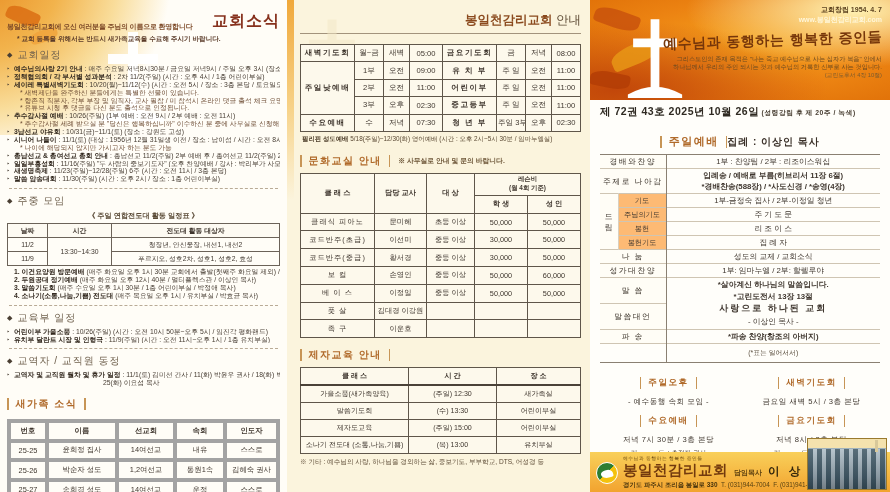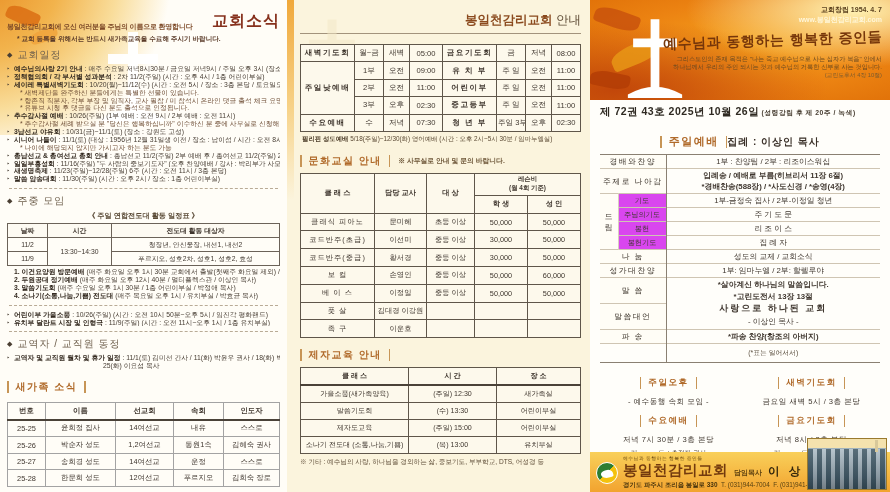--- a/index.html
+++ b/index.html
@@ -28,21 +28,21 @@
 .tbl-title{text-align:center;font-size:7.2px;font-weight:bold;color:#5a4a36;margin:1px 0 2px}
 table{border-collapse:collapse;width:100%;table-layout:fixed}
 .mwt{font-size:6.8px}
 .mwt th,.mwt td{border:1px solid #6b6258;padding:1.5px 2px;text-align:center;overflow:hidden;white-space:nowrap}
 .mwt th{background:#fdfaf2;font-weight:bold}
 .staff2{font-size:6.8px;color:#463c32;padding-left:96px;line-height:1.3}
 .bh{display:inline-flex;align-items:center;gap:7px;color:#b06a2a;font-weight:bold;font-size:10px;letter-spacing:1.5px}
 .bh::before,.bh::after{content:"";width:1.5px;height:12px;background:#c79556}
 .nc-wrap{margin-top:8px;position:relative;z-index:2}
 .nct{margin-top:5px;font-size:7.4px}
-.nct th,.nct td{border:1px solid #a3a3a3;padding:2.8px 1px;text-align:center;white-space:nowrap;overflow:hidden}
+.nct th,.nct td{border:4px solid #a3a3a3;padding:2.8px 1px;text-align:center;white-space:nowrap;overflow:hidden}
 .nct th{border-bottom:2px solid #4a4238}
 
 .p-mid{left:287px;width:303px;background:#fbf4dd;padding:6px 9px 0 13px}
 .fold{position:absolute;left:0;top:0;width:7px;height:200px;background:linear-gradient(180deg,#f0a83a,#f7d38a 55%,rgba(251,244,221,0))}
 .wm-cross{position:absolute;left:16px;top:14px;opacity:.5;pointer-events:none}
 .m-title{text-align:right;font-size:12.5px;color:#5d4a34;margin-top:6px;position:relative;z-index:2}
 .m-title b{color:#8b4a1e}
 .m-rule{border-top:1px solid #a2937c;margin:4px 0 10px}
 .m-headrow{display:flex;align-items:center;gap:8px;margin:7px 0 5px;position:relative;z-index:2}
 .m-headrow .note{font-size:6.8px;font-weight:bold;color:#6d5638;white-space:nowrap;overflow:hidden}
@@ -76,21 +76,21 @@
 .r-body{padding:5px 10px 0 10px}
 .issue{font-size:10.5px;font-weight:bold;color:#2f2a22;letter-spacing:.5px}
 .issue .paren{font-size:6.8px;font-weight:bold;color:#4a4034}
 .r-headrow{display:flex;justify-content:center;align-items:center;margin:15px 2px 5px}
 .presider{font-size:10px;font-weight:bold;color:#3a3028;letter-spacing:1px}
 .order{font-size:7.8px;border-top:1px solid #8a8072;border-bottom:1px solid #8a8072}
 .order td{border-top:1px solid #cfc5b3;padding:1px 2px;text-align:center;overflow:hidden}
 .order tr:first-child td{border-top:none}
 .order td.lbl{letter-spacing:1.5px;color:#3a3229;border-right:1px solid #8a8072;background:#fffdf6}
 .order td.g{border-right:1px solid #d8cfbf;background:#fffdf6;letter-spacing:0}
-.order td.sl{border-right:1px solid #8a8072;background:#d946ef;font-size:7.2px}
+.order td.sl{border-right:1px solid #8a8072;background:#fdba74;font-size:7.2px}
 .order .bold{font-weight:bold}
 .order .wordline{line-height:1.5}
 .order .sermon{font-size:9px;font-weight:bold;letter-spacing:2px}
 .order .standnote{font-size:6.8px;color:#5a4e3e;padding:4px 2px}
 .mini{display:grid;grid-template-columns:1fr 1fr;column-gap:6px;margin-top:9px;text-align:center}
 .mini .mh{margin:3px 0 4px}
 .mini .bh{font-size:8.6px}
 .mini .mv{font-size:7.6px;color:#3f362e;letter-spacing:.5px;margin-bottom:3px}
 .kv{display:flex;justify-content:center;gap:3px;font-size:6.6px;color:#53452f;line-height:1.45}
 .kv .k{width:34px;text-align:justify;text-align-last:justify}
@@ -183,20 +183,24 @@
     </table>
   <div class="plainlist" style="margin-top:2px">
 
   <div class="row plain"><span class="bb">1. 이건요양원 방문예배</span><span> (매주 화요일 오후 1시 30분 교회에서 출발(첫째주 화요일 제외) / 이요섭 목사)</span></div>
       <div class="row plain"><span class="bb">2. 두원공대 정기예배</span><span> (매주 화요일 오후 12시 40분 / 멀티플렉스관 / 이상인 목사)</span></div>
       <div class="row plain"><span class="bb">3. 말씀기도회</span><span> (매주 수요일 오후 1시 30분 / 1층 어린이부실 / 박정애 목사)</span></div>
       <div class="row plain"><span class="bb">4. 소나기(소통,나눔,기쁨) 전도대</span><span> (매주 목요일 오후 1시 / 유치부실 / 박효균 목사)</span></div>
     </div>
 
   <div class="dashsep"></div>
+  <div class="sec">
+      <span class="dia">◆</span>
+      <span>교육부 일정</span>
+    </div>
   <div class="plainlist">
 
   <div class="row main"><span class="bb">어린이부 가을소풍</span><span> : 10/26(주일) (시간 : 오전 10시 50분~오후 5시 / 임진각 평화랜드)</span></div>
       <div class="row main"><span class="bb">유치부 달란트 시장 및 인형극</span><span> : 11/9(주일) (시간 : 오전 11시~오후 1시 / 1층 유치부실)</span></div>
     </div>
 
   <div class="dashsep"></div>
   <div class="sec">
       <span class="dia">◆</span>
       <span>교역자 / 교직원 동정</span>

